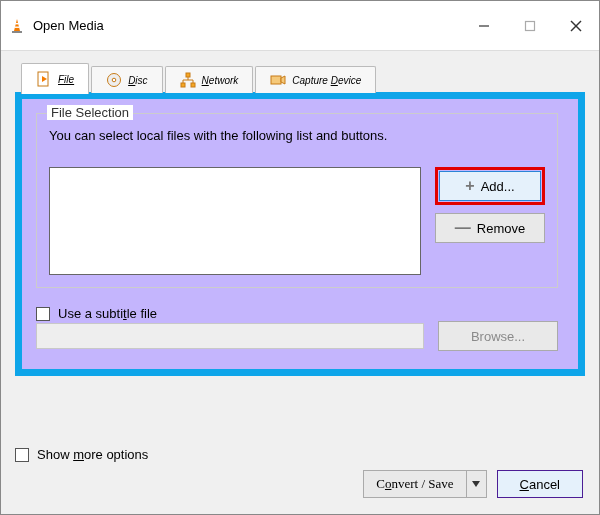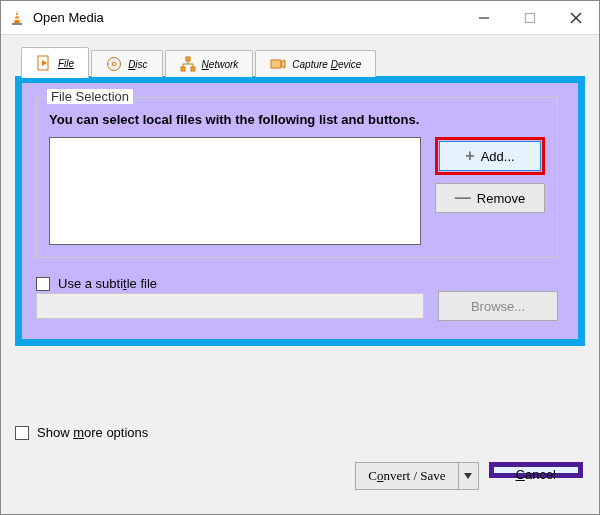--- a/index.html
+++ b/index.html
@@ -15,21 +15,21 @@
   }
   .window {
     width: 600px;
     height: 515px;
     border: 1px solid #888;
     background: #f0f0f0;
     display: flex;
     flex-direction: column;
   }
   .titlebar {
-    height: 34px;
+    height: 50px;
     background: #fff;
     display: flex;
     align-items: center;
     padding-left: 8px;
     border-bottom: 1px solid #ddd;
   }
   .vlc-cone {
     width: 16px; height: 16px; margin-right: 8px;
   }
   .titlebar-title { flex: 0 0 auto; color: #000; font-size: 13px; }
@@ -96,21 +96,21 @@
   }
   .fieldset-legend {
     position: absolute;
     top: -9px;
     left: 10px;
     background: #fff;
     padding: 0 4px;
     color: #333;
     font-size: 13px;
   }
-  .fs-text { margin-bottom: 10px; font-weight: bold; }
+  .fs-text { margin-bottom: 24px; }
   .fs-body { display: flex; gap: 14px; }
   .file-list {
     flex: 1;
     height: 108px;
     border: 1px solid #666;
     background: #fff;
   }
   .fs-buttons { width: 110px; display: flex; flex-direction: column; gap: 8px; }
   .btn {
     height: 30px;
@@ -134,40 +134,40 @@
   }
   .checkbox {
     width: 14px; height: 14px; border: 1px solid #555; background: #fff; display:inline-block;
   }
   .sub-file-row { display: flex; gap: 14px; align-items:center; }
   .sub-input {
     flex: 1; height: 26px; border: 1px solid #c8c8c8; background: #eee;
   }
   .browse-btn { width: 120px; }
   .lower-area {
-    padding: 6px 14px 24px 14px;
-    display:flex; flex-direction:column; gap: 22px;
+    padding: 6px 14px 16px 14px;
+    display:flex; flex-direction:column; gap: 8px;
   }
   .more-row { display:flex; align-items:center; gap:8px; }
   .u { text-decoration: underline; }
   .footer-btns {
     display:flex; justify-content:flex-end; gap:10px; padding-right:2px;
   }
   .split-btn { display:flex; }
   .split-main {
     height: 28px; padding: 0 12px; border:1px solid #aaa; background:#e9e9e9;
     display:flex; align-items:center; cursor:pointer;font-family:Liberation Serif, serif;
   }
   .split-arrow {
     width: 20px; height:28px; border:1px solid #aaa; border-left:none; background:#e9e9e9;
     display:flex; align-items:center; justify-content:center; cursor:pointer;
   }
   .cancel-btn {
-    height:16px; padding:0 22px; border:5px solid #4c1d95; background:#e5f1fb;
-    display:flex; align-items:flex-start; cursor:pointer;
+    height:28px; padding:0 22px; border:1px solid #4c1d95; background:#e5f1fb;
+    display:flex; align-items:center; cursor:pointer;
   }
   .ico { width:16px; height:16px; display:inline-block; }
 </style>
 </head>
 <body>
 
 <div class="window">
 
   <div class="titlebar">
     <span class="vlc-cone">

